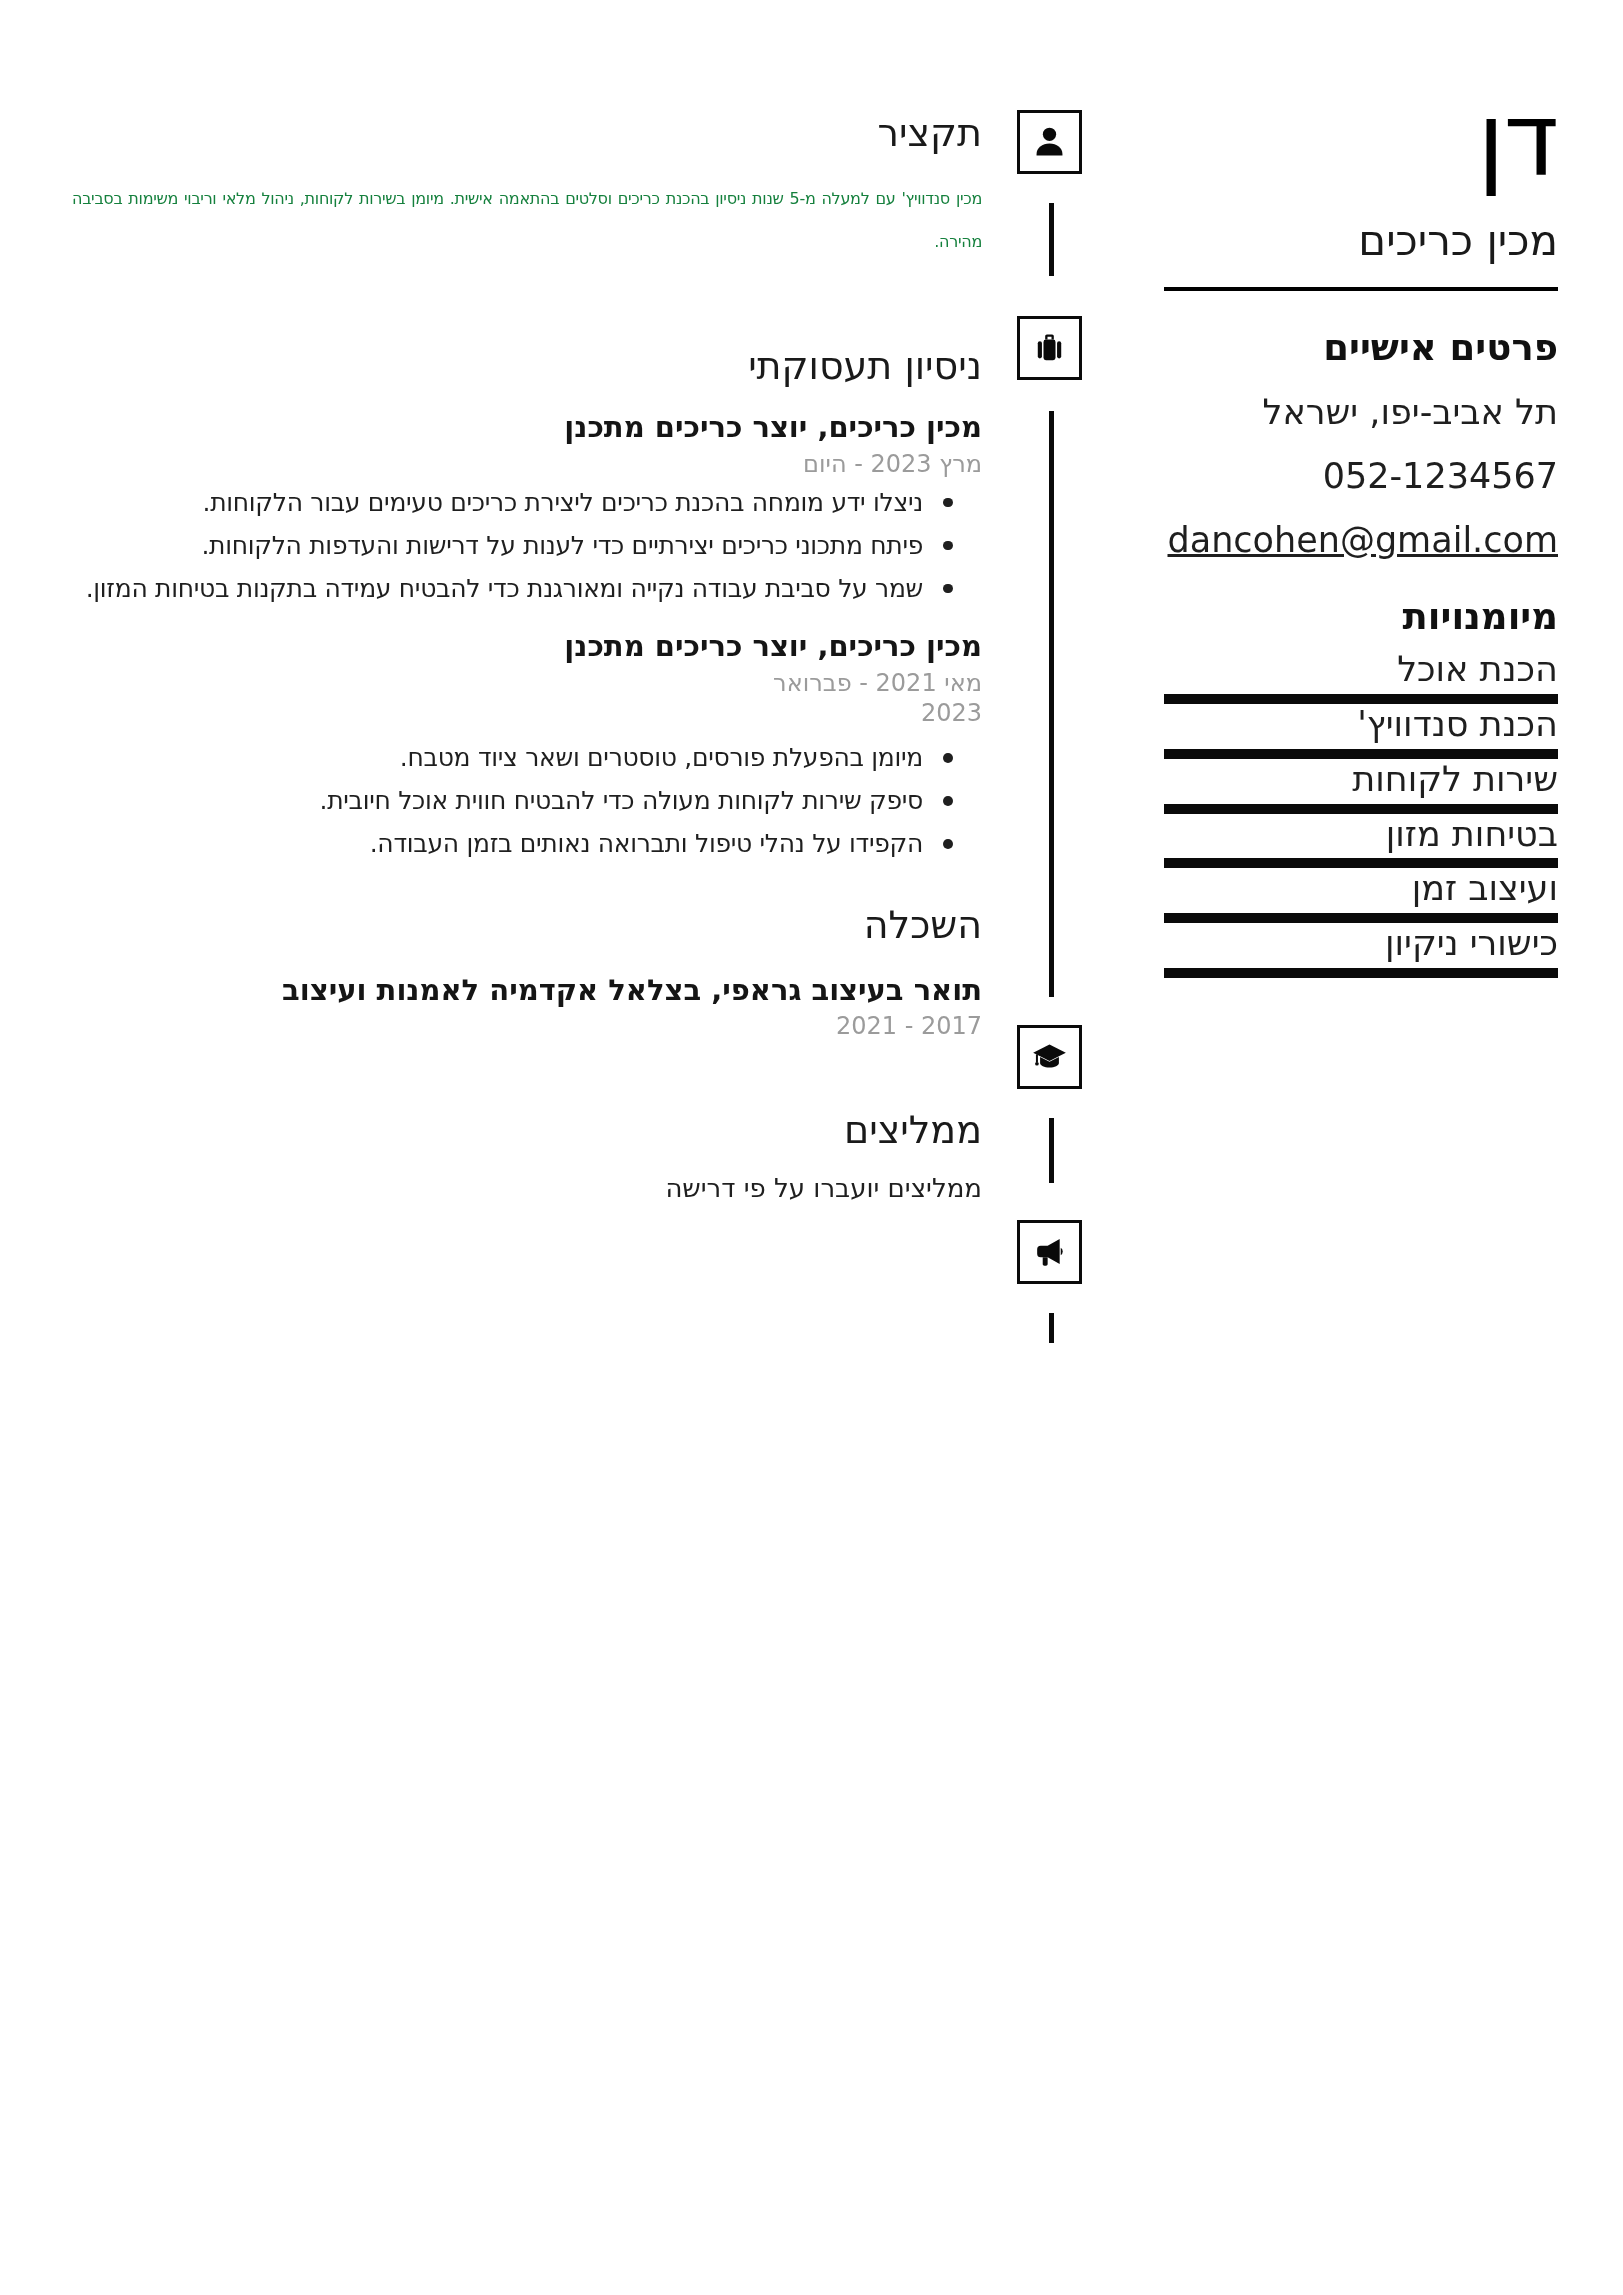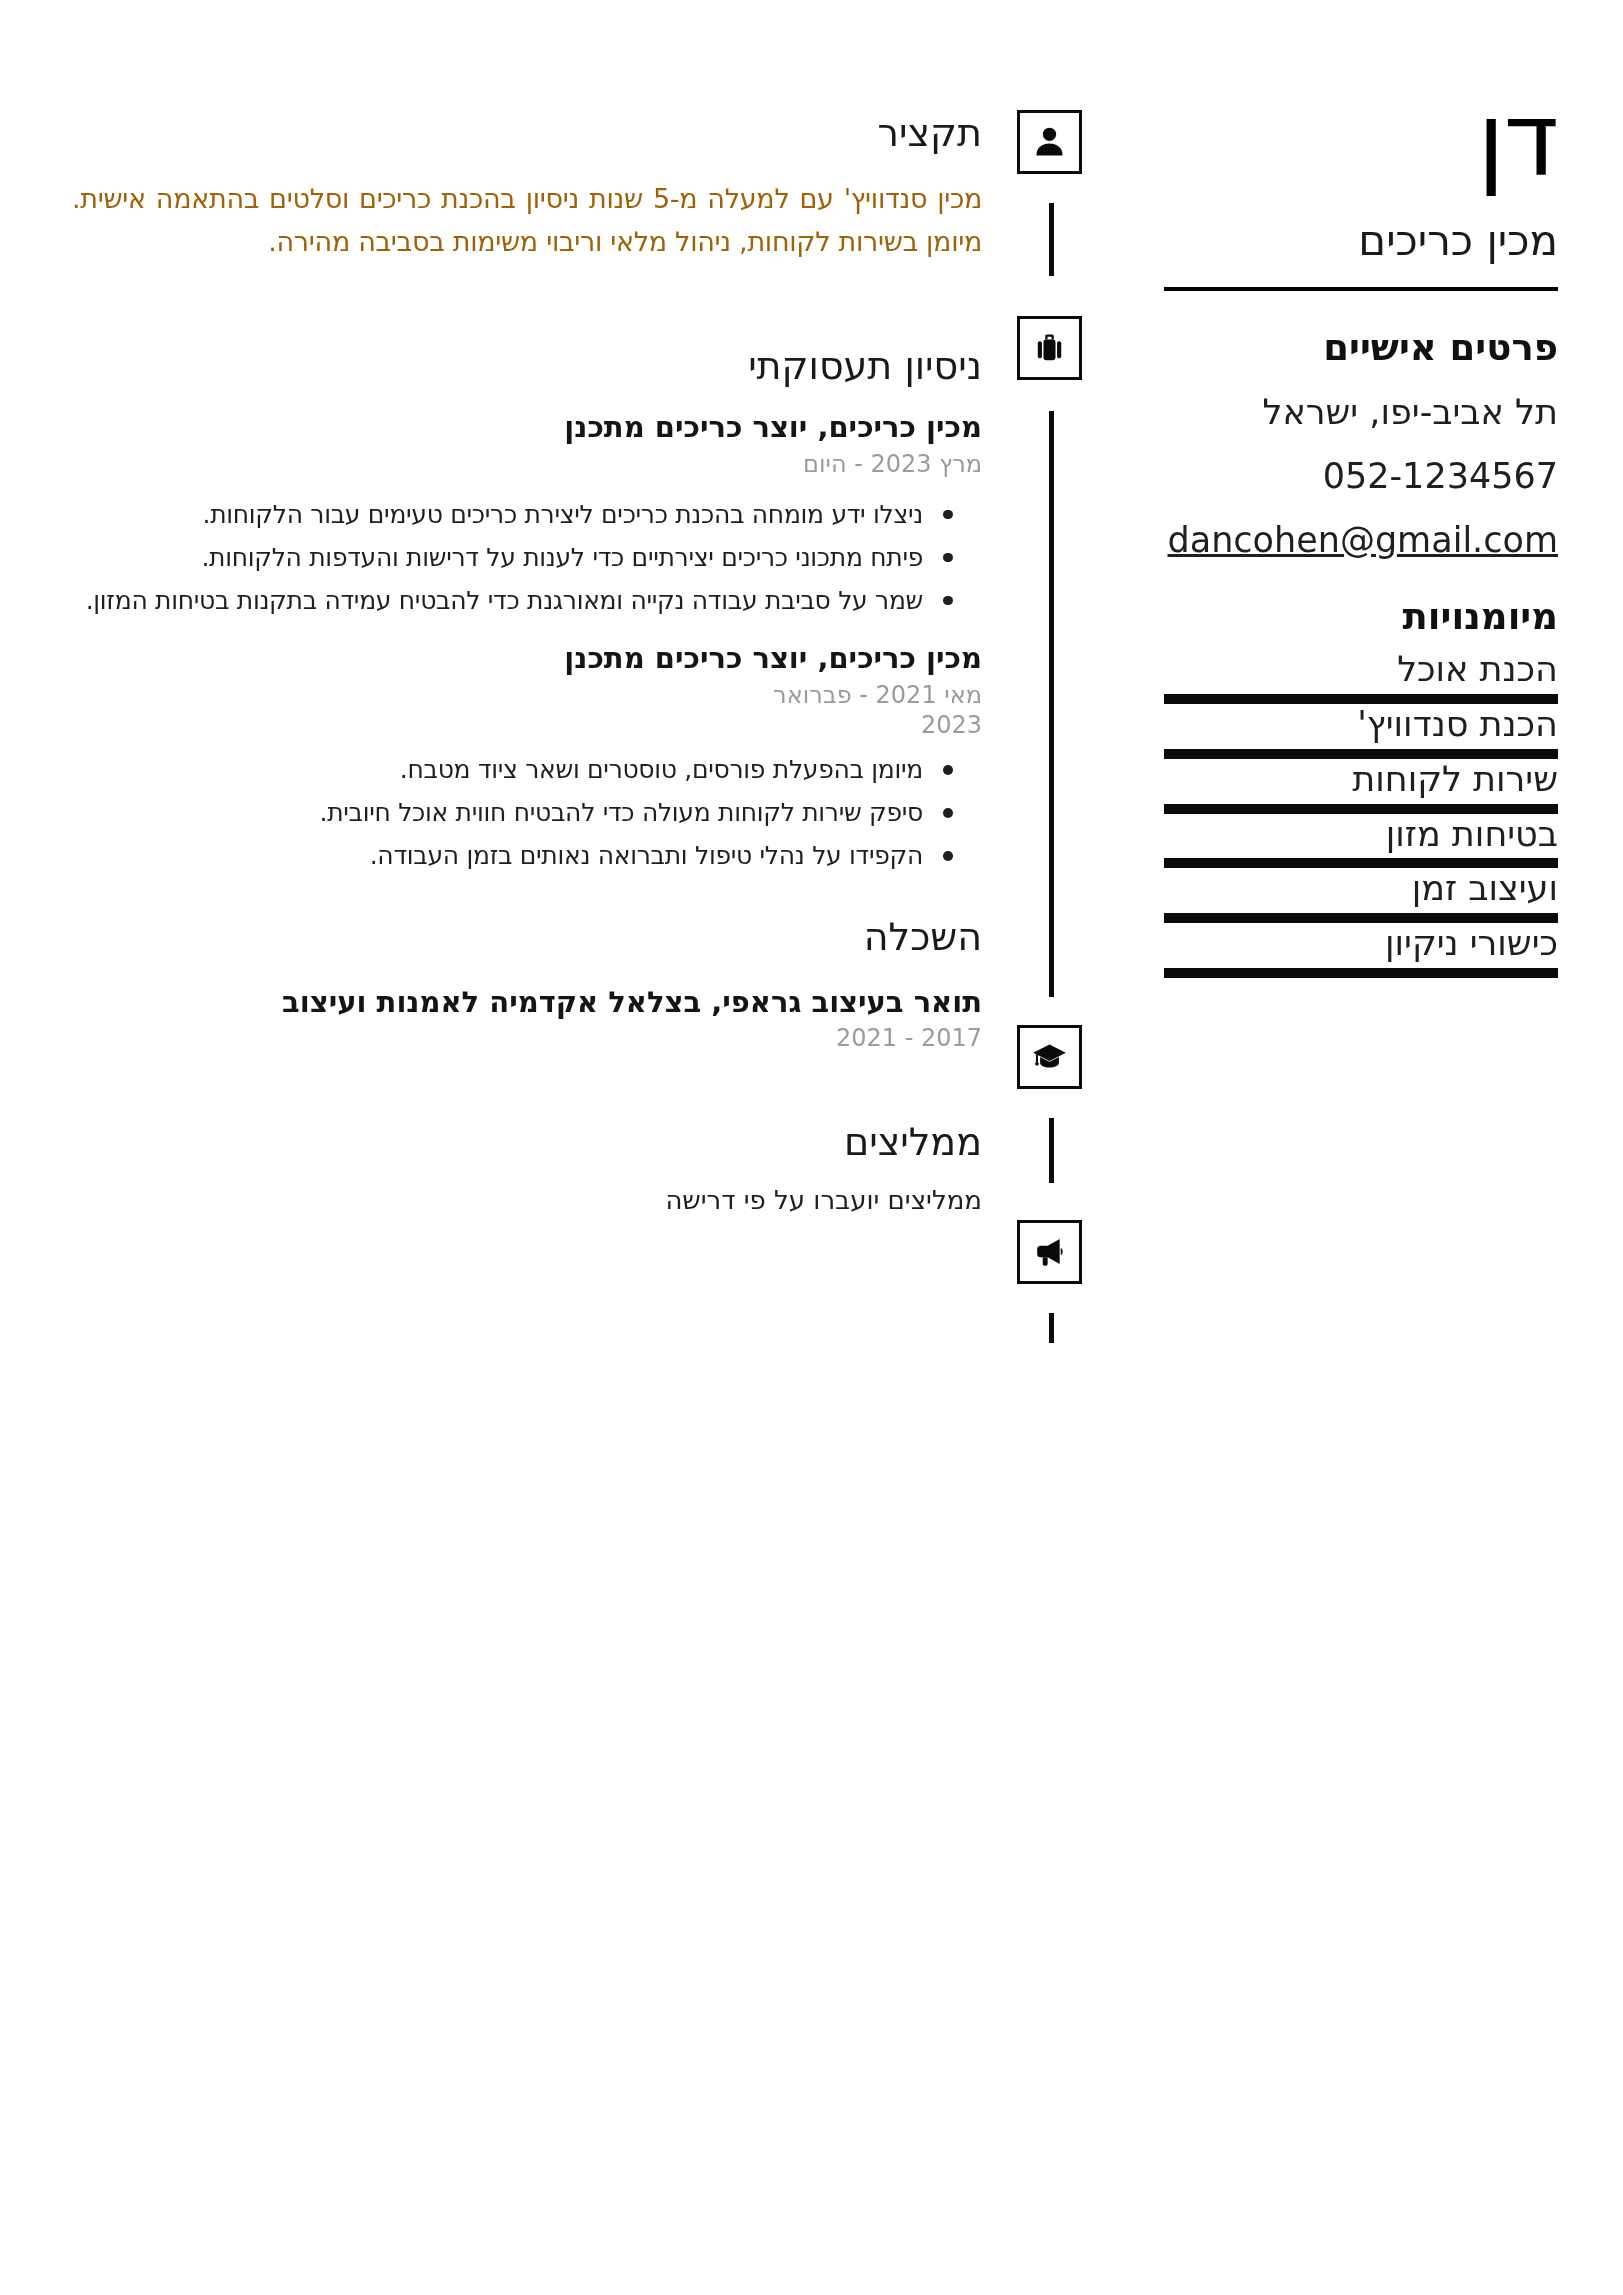--- a/index.html
+++ b/index.html
@@ -34,27 +34,27 @@
   .rail-line { position:absolute; left:1049px; width:5.2px; background:#0a0a0a; }
 
   
   #main { position:absolute; top:0; right:641px; width:910px; text-align:right; }
   .m-heading { font-size:38px; line-height:46px; color:#1a1a1a; font-weight:normal; }
   .h-summary { margin-top:110px; }
   .h-experience { margin-top:80px; }
   .h-education { margin-top:37px; }
   .h-references { margin-top:65px; }
   .summary-text {
-    margin-top:21px; font-size:27px; line-height:43px; letter-spacing:-0.3px;
-    text-align:justify; color:#a16207;
+    margin-top:21px; font-size:16px; line-height:43px; letter-spacing:-0.3px;
+    text-align:justify; color:#15803d;
   }
   .job-title { margin-top:19.6px; font-size:29px; line-height:35px; font-weight:bold; color:#151515; }
   .job-title.first { margin-top:21px; }
   .date { margin-top:5.2px; font-size:24px; line-height:29.5px; color:#9b9b9b; max-width:275px; }
-  .bullets { list-style:none; margin-top:13px; }
+  .bullets { list-style:none; margin-top:1px; }
   .bullets.second { margin-top:7.9px; }
   .bullets li {
     position:relative; padding-right:59px; font-size:25px; line-height:43px;
     letter-spacing:-0.3px; color:#1f1f1f;
   }
   .bullets li::before {
     content:""; position:absolute; right:29px; top:17px;
     width:9.8px; height:9.8px; border-radius:50%; background:#1f1f1f;
   }
   .degree-title { margin-top:25px; font-size:29px; line-height:35px; font-weight:bold; color:#151515; }

